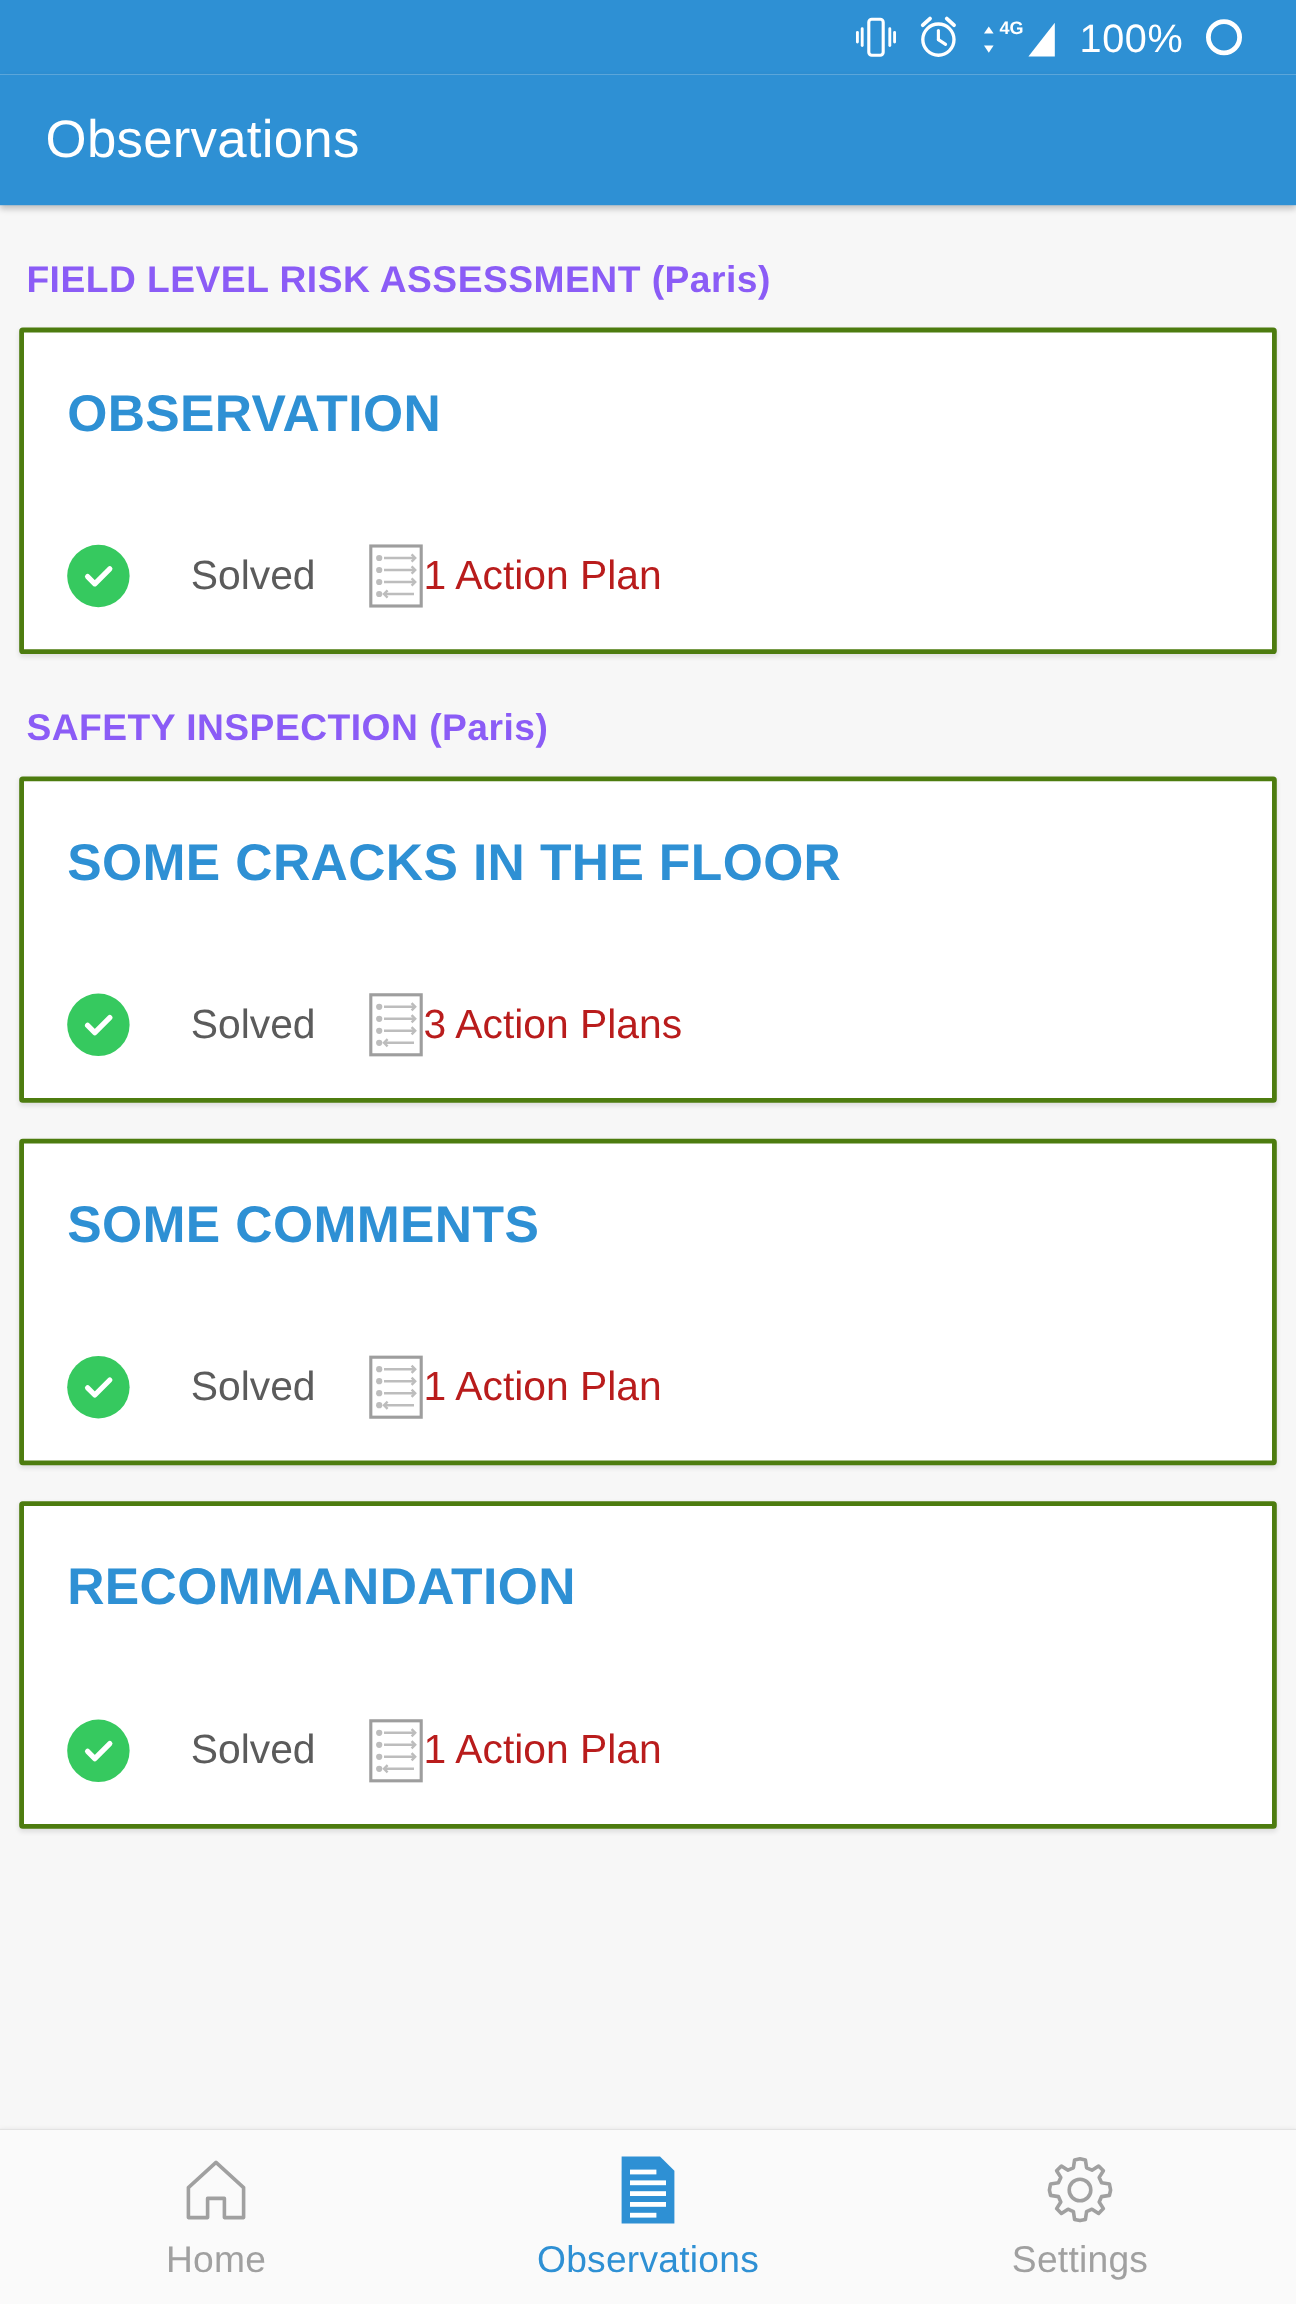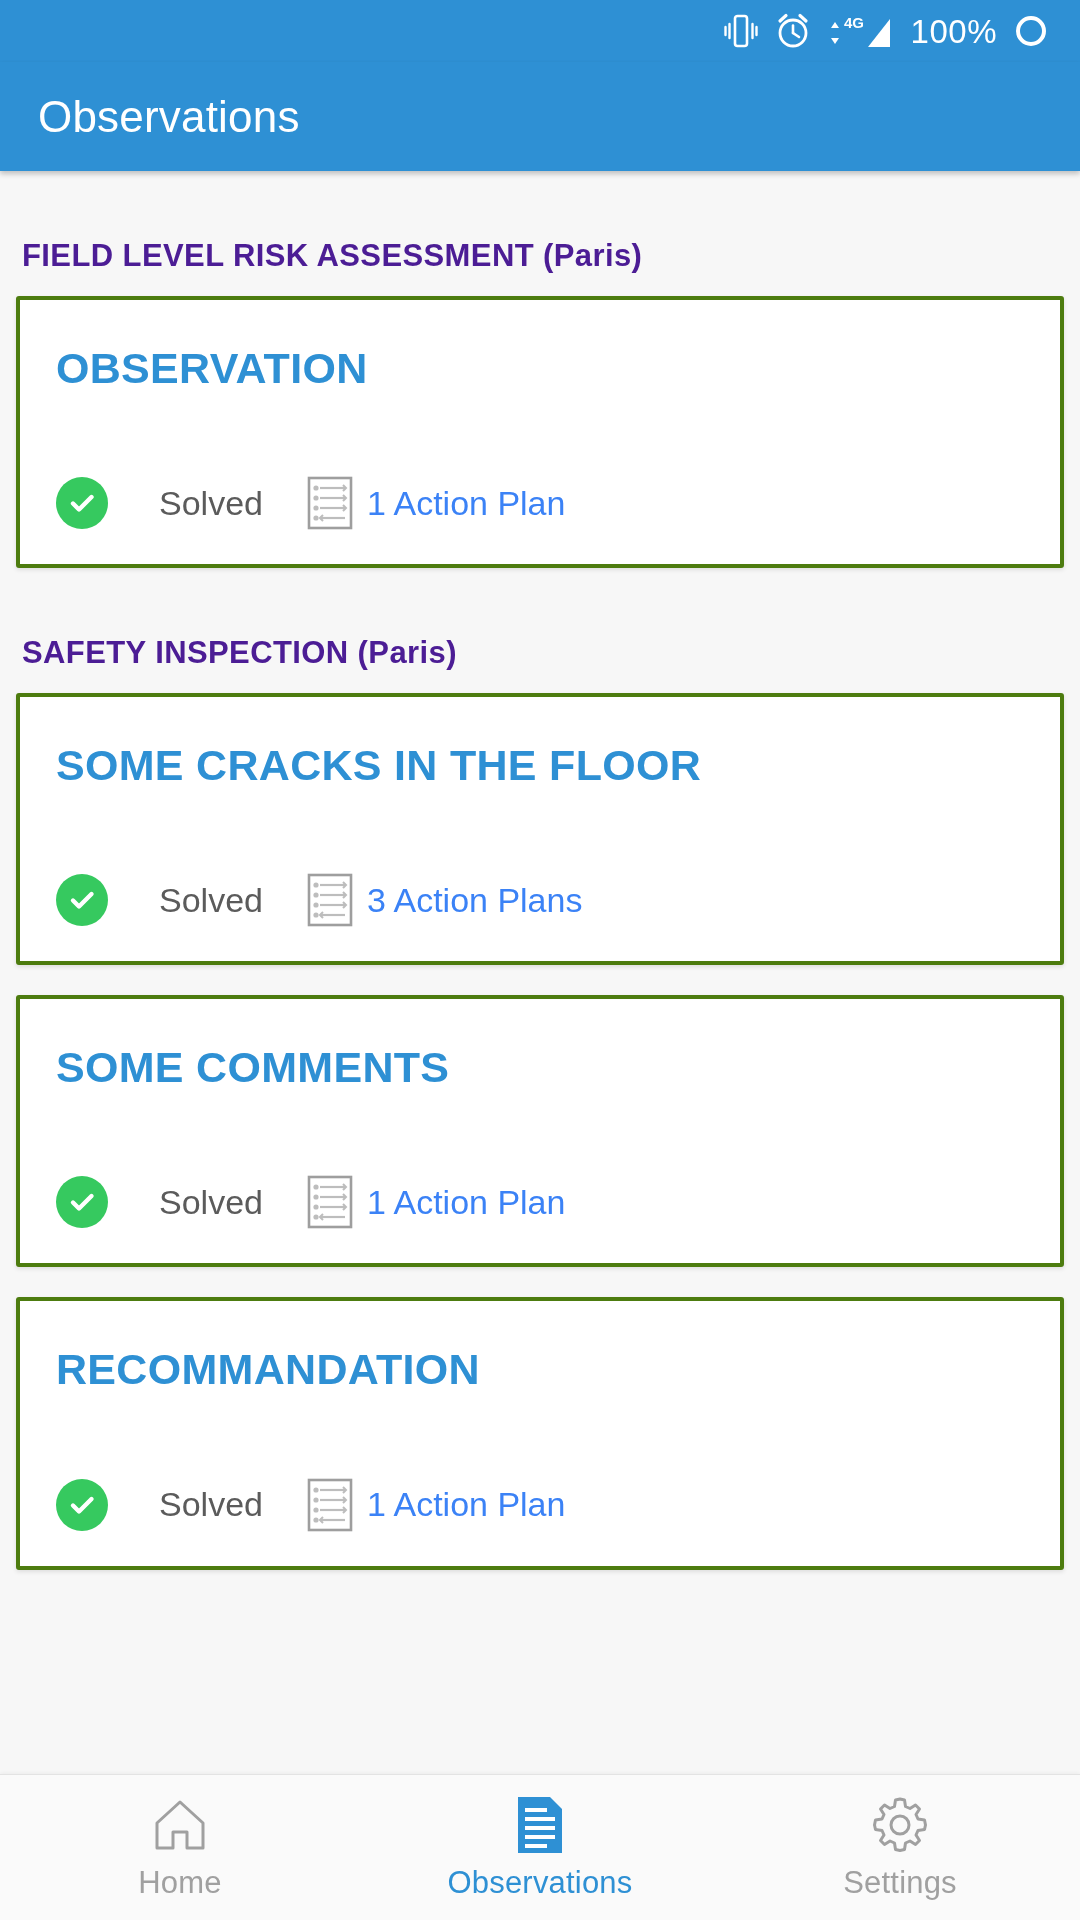--- a/index.html
+++ b/index.html
@@ -8,21 +8,21 @@
     font-family:"Liberation Sans", sans-serif;
     background:#f7f7f7;
     overflow:hidden;
   }
   .phone { position:relative; width:1080px; height:1920px; overflow:hidden; background:#f7f7f7; }
 
   
   .statusbar {
     height:62px; background:#2e90d4;
     display:flex; align-items:center; justify-content:flex-end;
-    padding-right:32px; gap:17px;
+    padding-right:43px; gap:17px;
   }
   .sb-icon { display:flex; align-items:center; justify-content:center; }
   .sb-battery-text {
     color:#ffffff; font-size:33px; font-weight:400;
     letter-spacing:0.5px; line-height:1;
   }
 
   
   .appbar {
     height:109px; background:#2e90d4;
@@ -33,23 +33,23 @@
   .appbar-title {
     color:#ffffff; font-size:44px; font-weight:400; letter-spacing:0.2px;
   }
 
   
   .content {
     position:absolute; top:171px; left:0; right:0; bottom:146px;
     background:#f7f7f7; overflow:hidden;
   }
   .section-header {
-    color:#4c1d95; font-size:31px; font-weight:700;
+    color:#8b5cf6; font-size:31px; font-weight:700;
     letter-spacing:0.4px;
-    padding:67px 0 22px 22px;
+    padding:44px 0 22px 22px;
   }
   .card {
     background:#ffffff;
     margin:0 16px 0 16px;
     border:4px solid #4d7c0f;
     border-radius:3px;
     box-shadow:0 2px 4px rgba(0,0,0,0.10);
     padding:44px 36px 34px 36px;
   }
   .card + .card { margin-top:30px; }
@@ -69,21 +69,21 @@
     flex:none;
   }
   .check-badge svg { display:block; }
   .status-text {
     color:#5b5b5b; font-size:34px; margin-left:16px;
     white-space:nowrap;
   }
   .plan-chip { display:flex; align-items:center; margin-left:44px; }
   .plan-icon { width:46px; height:54px; flex:none; }
   .plan-text {
-    color:#3b82f6; font-size:34px; margin-left:14px; white-space:nowrap;
+    color:#b91c1c; font-size:34px; white-space:nowrap;
   }
 
   
   .bottomnav {
     position:absolute; left:0; right:0; bottom:0; height:146px;
     background:#fafafa; border-top:1px solid #e3e3e3;
     display:flex; 
     box-shadow:0 -1px 4px rgba(0,0,0,0.05);
     z-index:10;
   }

